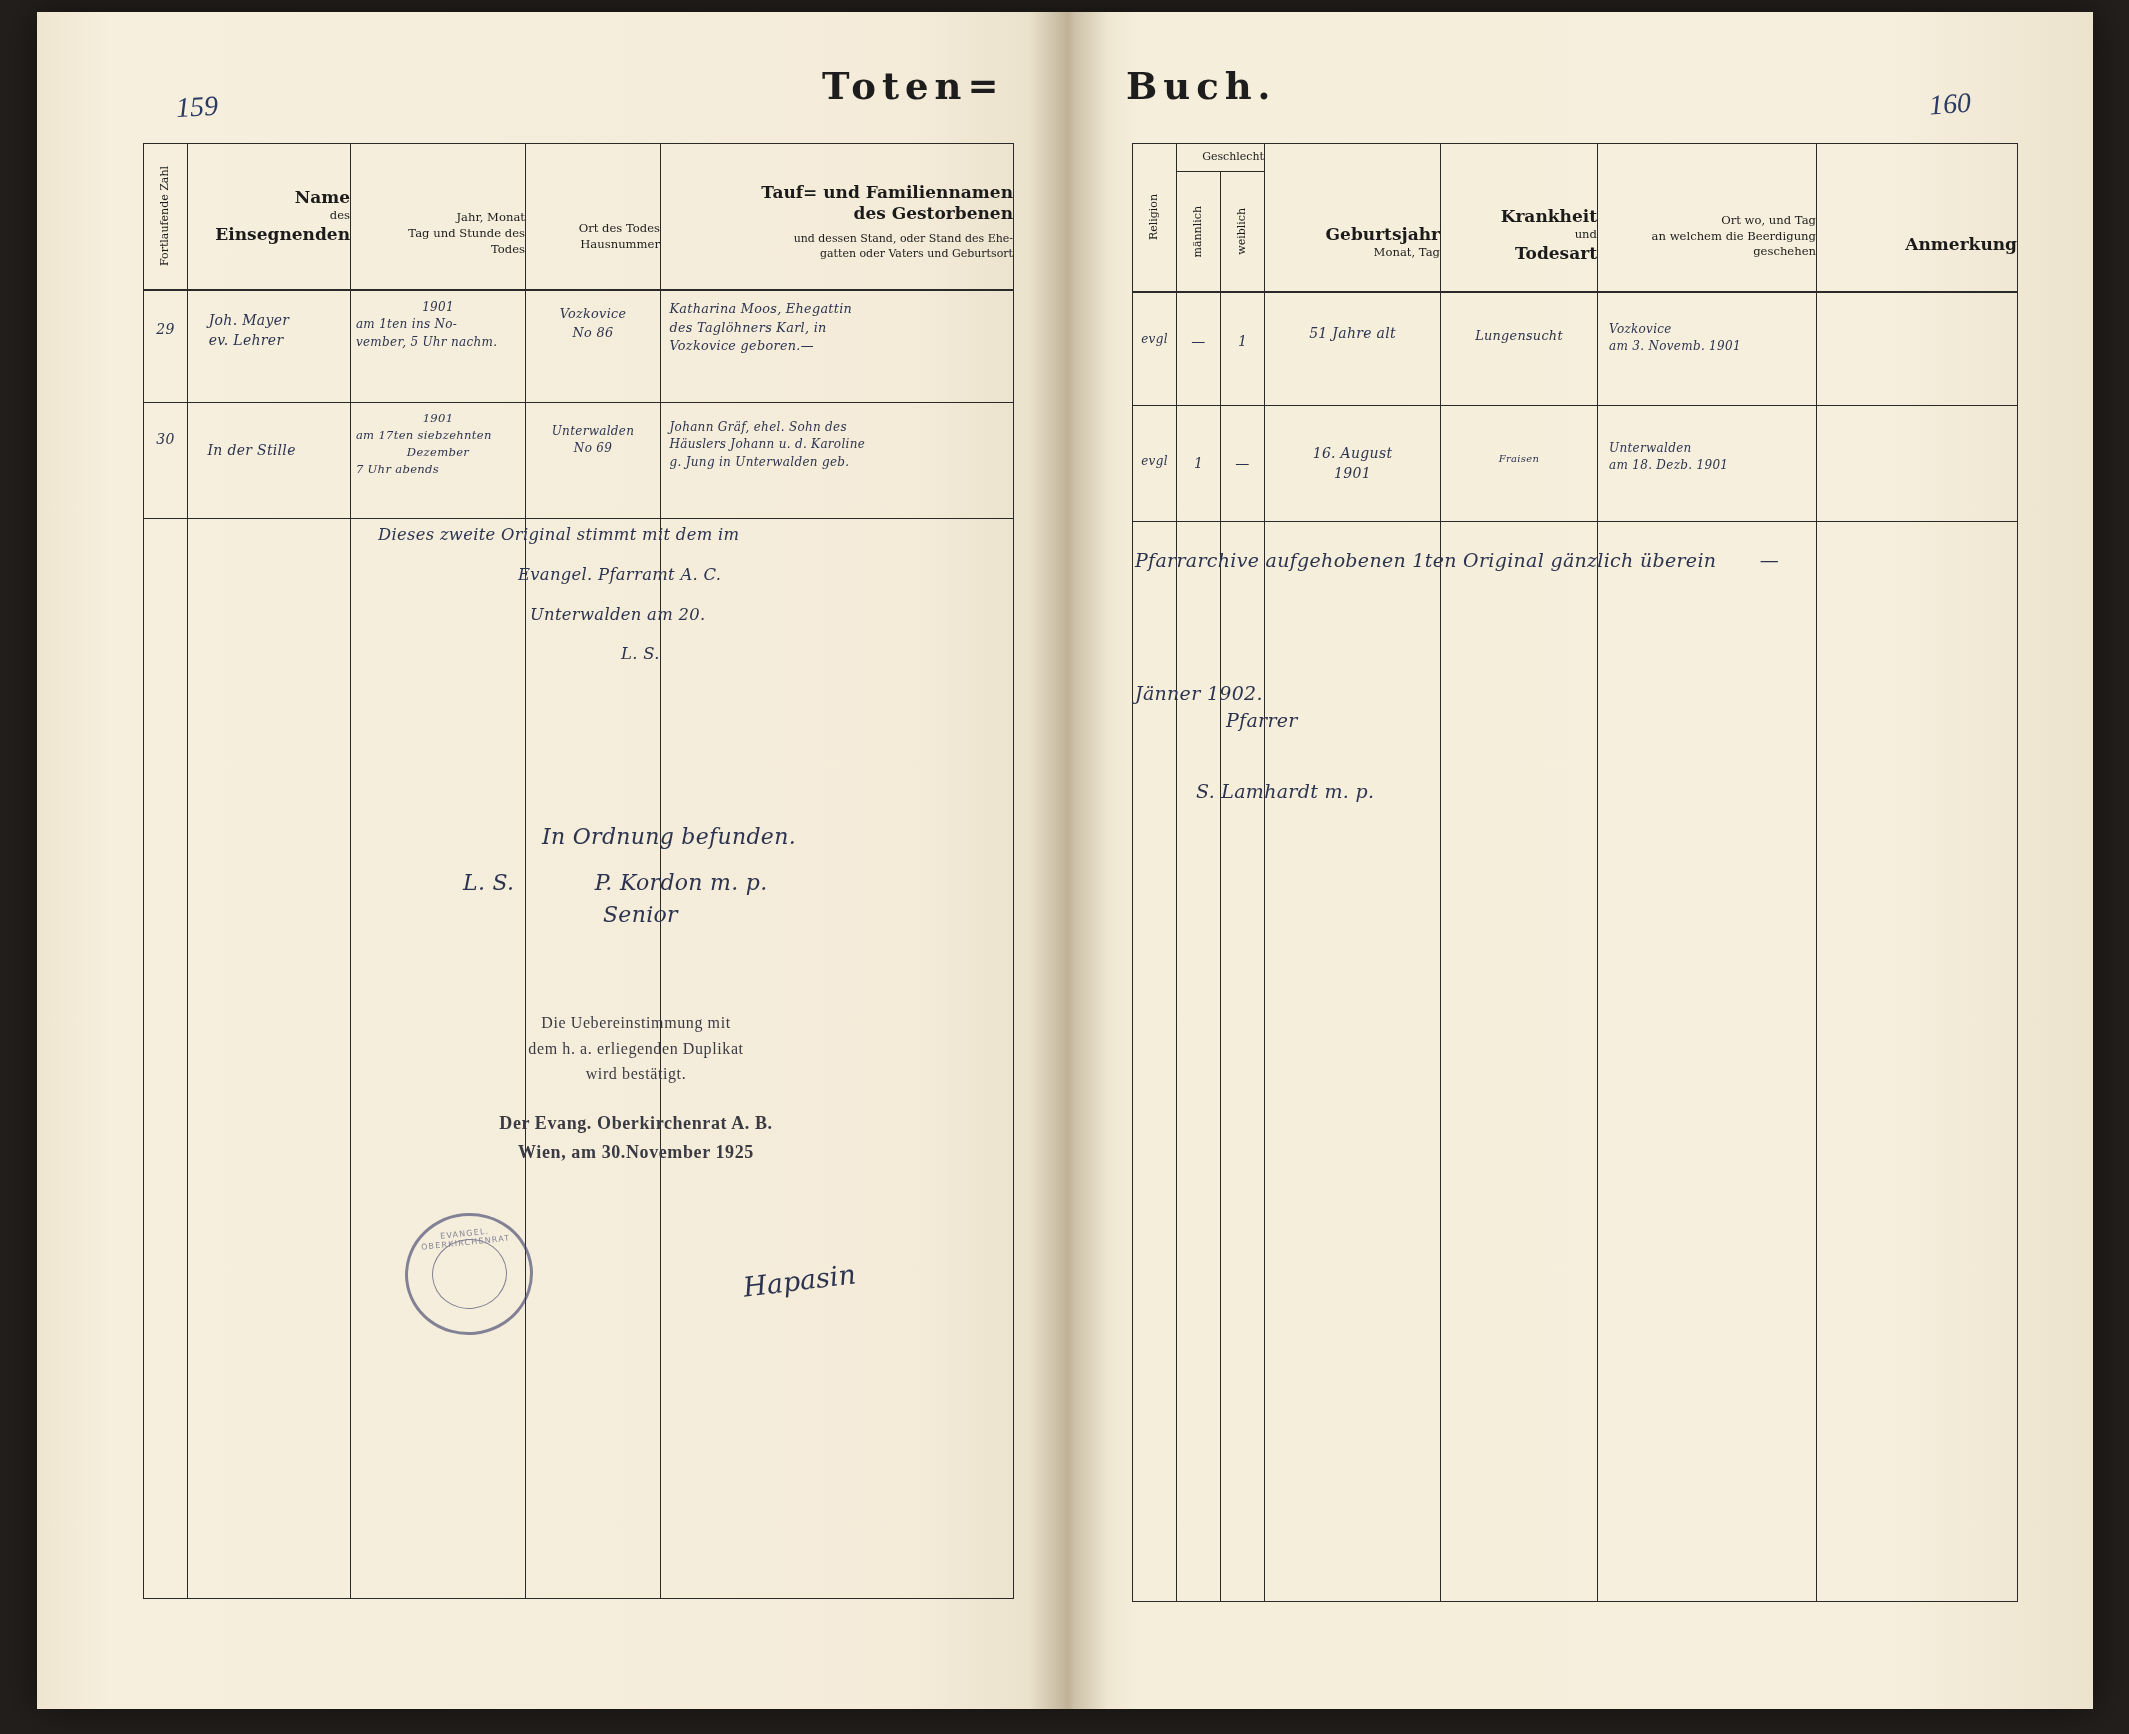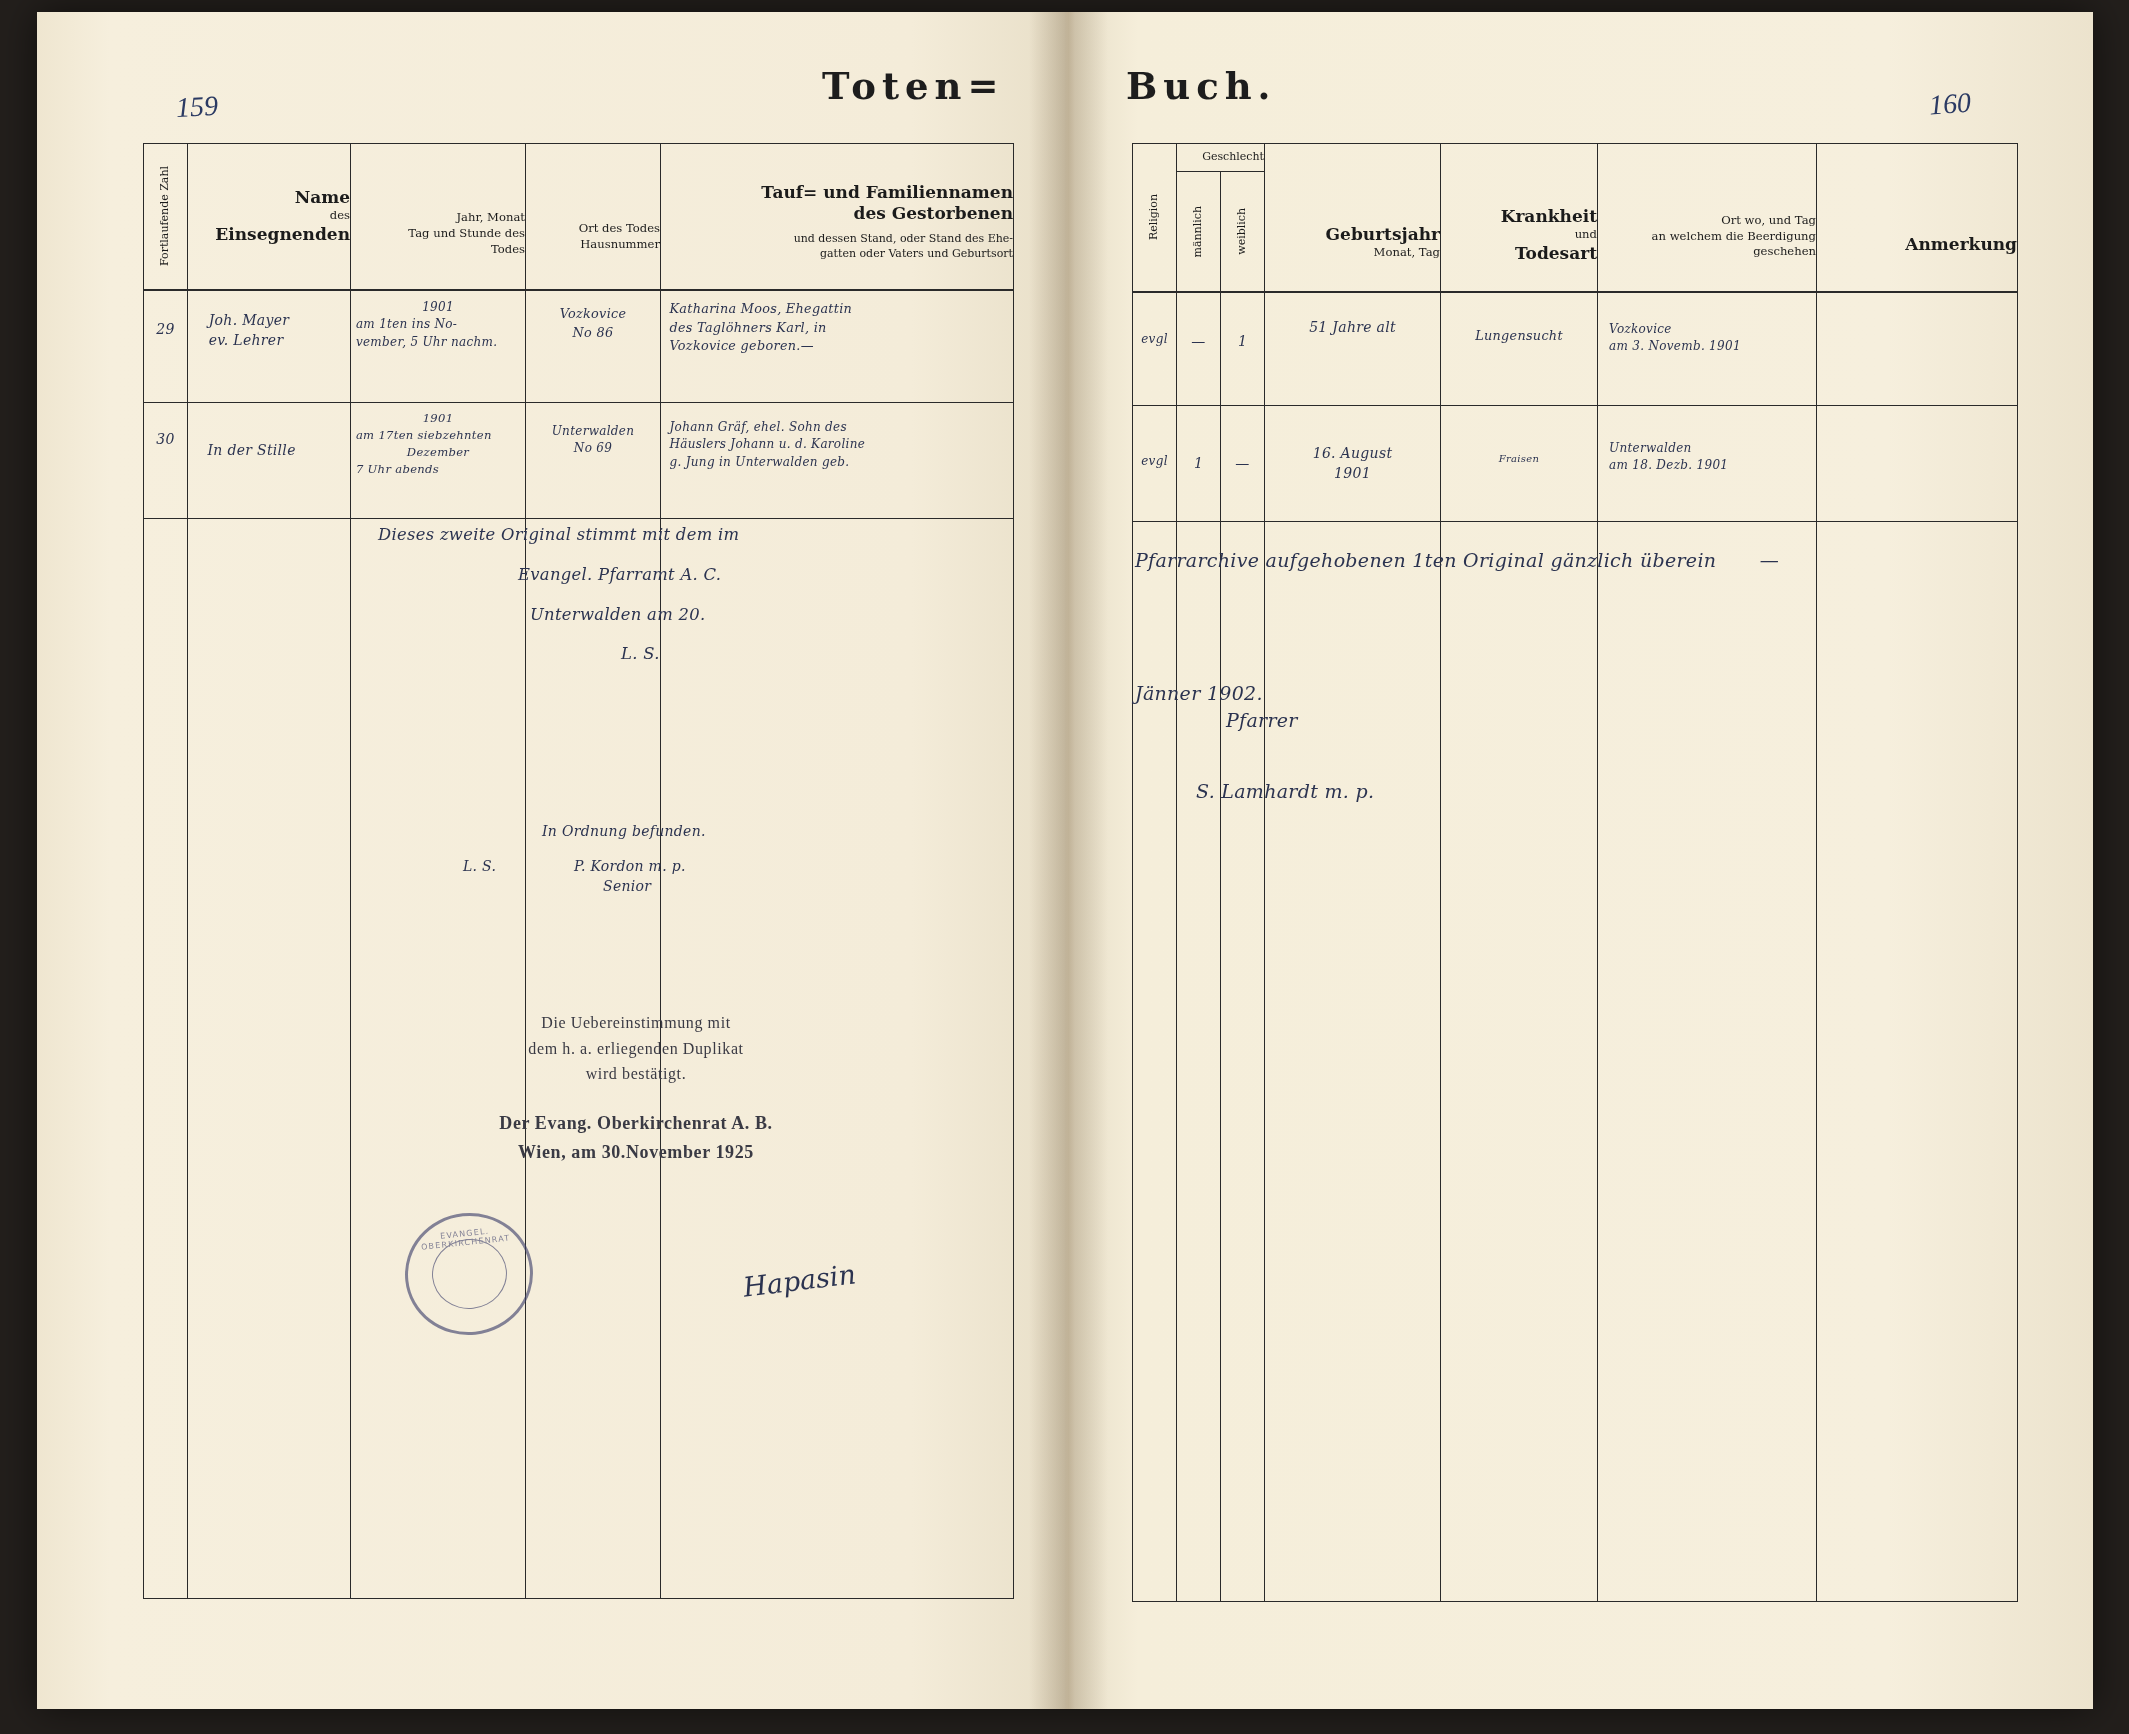--- a/index.html
+++ b/index.html
@@ -337,21 +337,21 @@
         <td>
           <div class="hw hw-c" style="padding-top:38px;font-size:12px">evgl</div>
         </td>
         <td>
           <div class="hw hw-c" style="padding-top:38px">—</div>
         </td>
         <td>
           <div class="hw hw-c" style="padding-top:38px">1</div>
         </td>
         <td>
-          <div class="hw hw-c" style="padding-top:24px">51 Jahre alt</div>
+          <div class="hw hw-c" style="padding-top:30px">51 Jahre alt</div>
         </td>
         <td>
           <div class="hw hw-c" style="padding-top:34px;font-size:12.8px">Lungensucht</div>
         </td>
         <td>
           <div class="hw" style="padding:28px 0 0 11px;font-size:12px">
             <div>Vozkovice</div>
             <div>am 3. Novemb. 1901</div>
           </div>
         </td>
@@ -400,21 +400,21 @@
     </tbody>
   </table>
 
   <div id="freeblock" class="hw" style="font-size:16.4px">
     <div>Dieses zweite Original stimmt mit dem im</div>
     <div style="margin-left:140px">Evangel. Pfarramt A. C.</div>
     <div style="margin-left:152px">Unterwalden am 20.</div>
     <div style="margin-left:243px">L. S.</div>
   </div>
 
-  <div id="freeblock2" class="hw" style="font-size:14px">
+  <div id="freeblock2" class="hw" style="font-size:22px">
     <div style="margin-left:79px">In Ordnung befunden.</div>
     <div style="margin-top:14.6px">
       <span>L. S.</span>
       <span style="margin-left:73px">P. Kordon m. p.</span>
     </div>
     <div style="margin-left:140px">Senior</div>
   </div>
 
   <div id="rightfree" class="hw" style="font-size:19px">
     <div>

